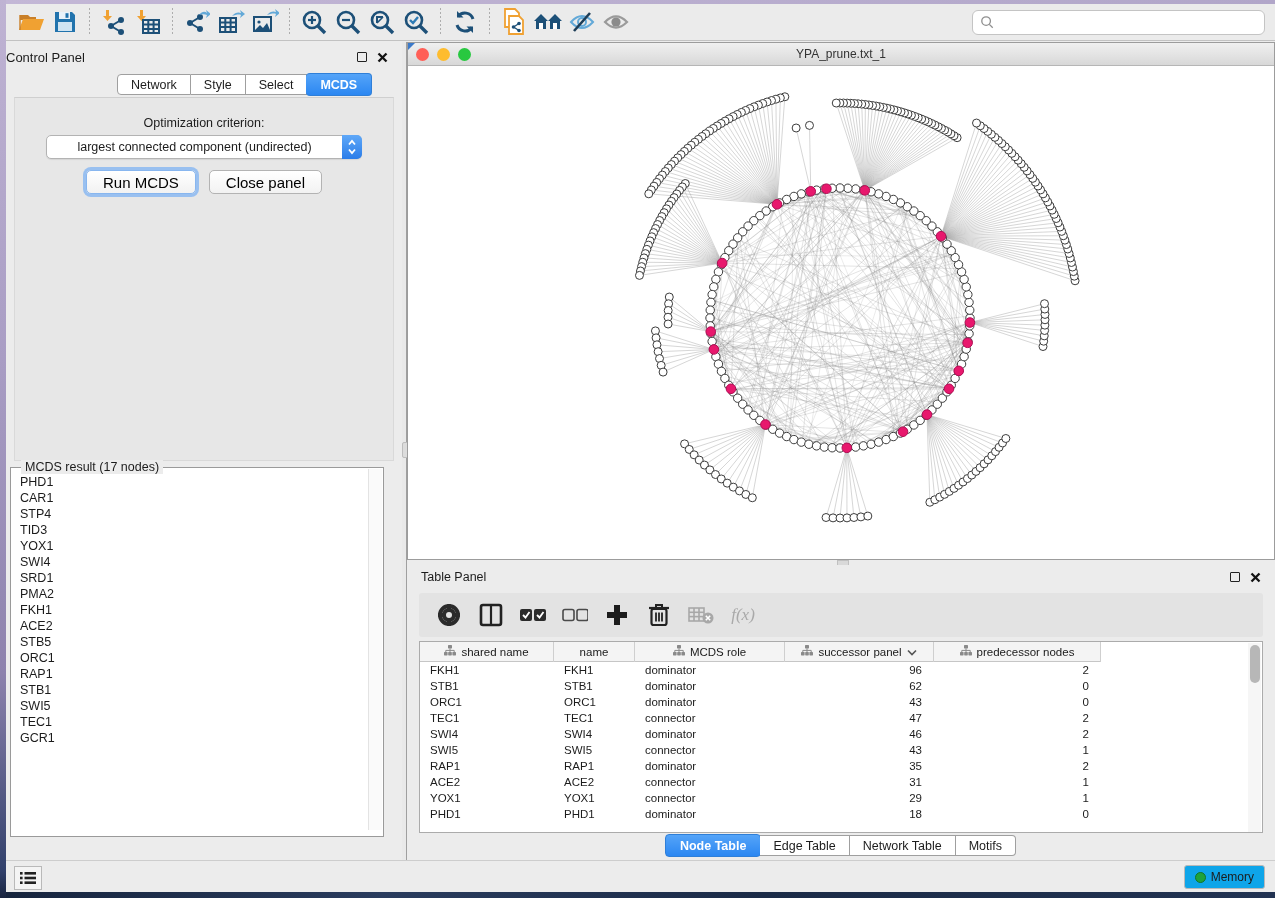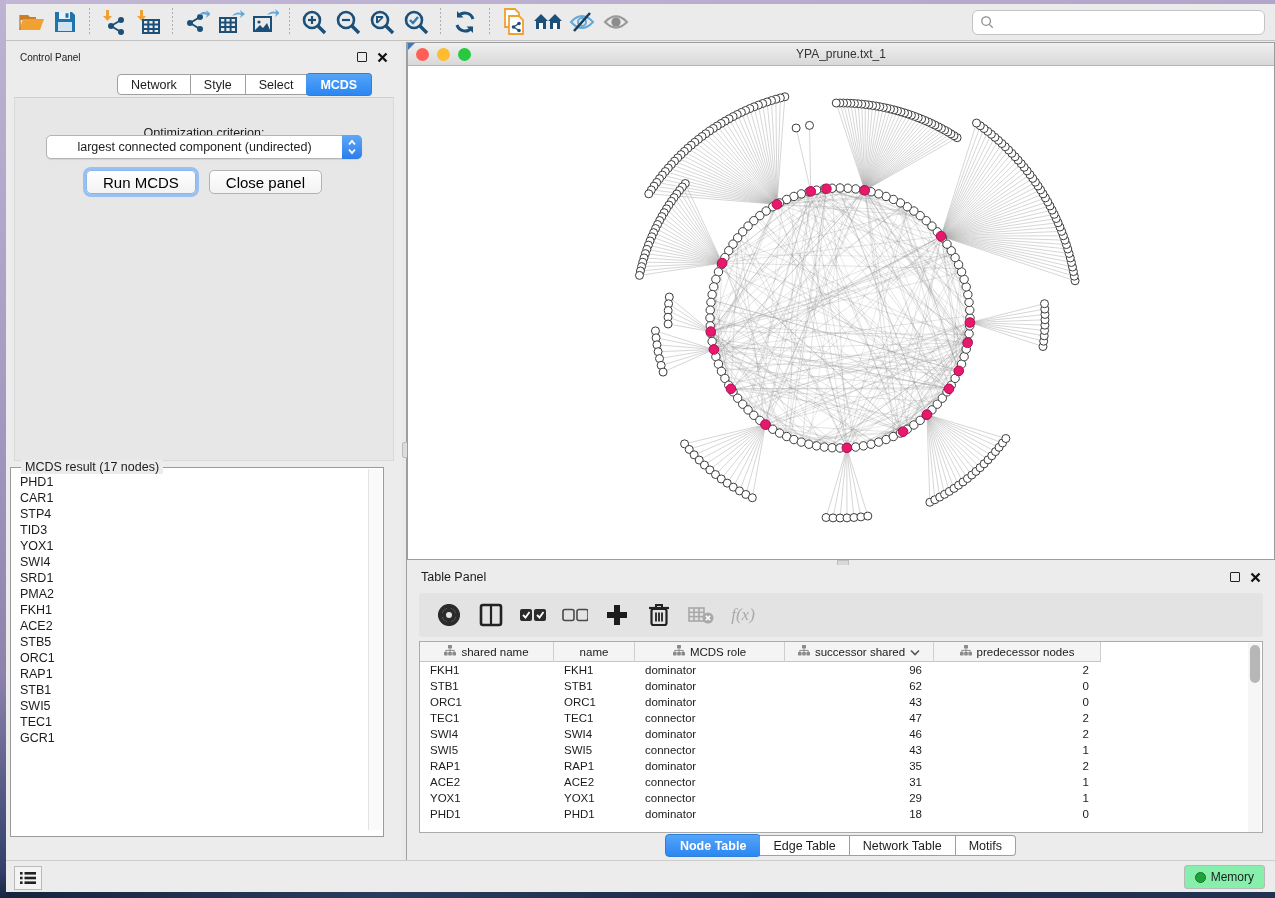--- a/index.html
+++ b/index.html
@@ -23,36 +23,36 @@
     border-radius:4px; flex:0 0 auto; }
   .tb-sep { width:1px; height:28px; margin:0 7px;
     background:repeating-linear-gradient(180deg,#adadad 0 2px,transparent 2px 4px); flex:0 0 auto; }
   #search-box { position:absolute; right:10px; top:6px; width:293px; height:25px; background:#fff;
     border:1px solid #c4c4c4; border-radius:6px; display:flex; align-items:center; padding-left:7px; }
   #search-box input { border:none; outline:none; flex:1; font-size:12px; background:transparent; padding-left:5px;}
 
   
   #control-panel { left:6px; top:42px; width:396px; height:818px; background:#ececec; }
   #cp-titlebar { left:6px; top:46px; width:396px; height:22px; display:flex; align-items:center; }
-  #cp-titlebar .pt { margin-left:14px; font-size:10px; }
+  #cp-titlebar .pt { font-size:13px; }
   .panel-btns { margin-left:auto; display:flex; gap:10px; align-items:center; margin-right:14px; }
   .float-ico { width:10px; height:10px; border:1.7px solid #222; border-radius:1px; display:inline-block; }
 
   .seg-tabs { display:flex; }
   .seg { border:1px solid #9f9f9f; border-left:none; background:#fff; padding:2px 13px;
     font-size:12.5px; height:21px; display:flex; align-items:center; }
   .seg:first-child { border-left:1px solid #9f9f9f; border-radius:4px 0 0 4px; }
   .seg:last-child { border-radius:0 4px 4px 0; }
   .seg.active { background:linear-gradient(180deg,#55a4f8,#2b87f2); color:#fff; border-color:#2f7fd8;
     border-radius:4px; margin:-1px; padding:2px 14px; height:23px; font-weight:bold; }
   #cp-tabs { left:82px; top:74px;padding-left:35px; }
 
   #cp-inner { left:14px; top:97px; width:380px; height:364px; background:#e7e7e7;
     border:1px solid #d9d9d9; border-top-color:#cfcfcf; }
-  #opt-label { width:100%; text-align:center; margin-top:28px; font-size:12.5px; }
+  #opt-label { width:100%; text-align:center; margin-top:18px; font-size:12.5px; }
   #criterion-select { position:absolute; left:31px; top:37px; width:316px; height:24px; background:#fff;
     border:1px solid #b3b3b3; border-radius:5px; display:flex; align-items:center;
     box-shadow:0 1px 1px rgba(0,0,0,.08); }
   #criterion-select .val { flex:1; text-align:center; font-size:12.5px; }
   #criterion-select .stepper { width:20px; height:24px; margin-right:-1px;
     background:linear-gradient(180deg,#5fa8f8,#2b7de9); border-radius:0 5px 5px 0;
     display:flex; flex-direction:column; align-items:center; justify-content:center; gap:1px; }
   .btn-row { position:absolute; left:0; top:72px; width:100%; display:flex; justify-content:center; gap:13px; }
   .mac-btn { background:linear-gradient(180deg,#ffffff,#f2f2f2); border:1px solid #b3b3b3;
     border-radius:5px; padding:3px 16px; font-size:15px; height:24px; }
@@ -110,21 +110,21 @@
     background:#b7b7b7; border-radius:5px; }
 
   #tp-tabs { position:absolute; left:0; top:270px; width:100%; display:flex; justify-content:center; }
   #tp-tabs .seg { font-size:12.5px; }
 
   
   #status-bar { left:6px; top:860px; width:1269px; height:32px; background:#ececec;
     border-top:1px solid #cdcdcd; }
   #list-btn { position:absolute; left:8px; top:5px; width:28px; height:24px; background:#f4f4f4;
     border:1px solid #b9b9b9; display:flex; align-items:center; justify-content:center; }
-  #memory-btn { position:absolute; right:10px; top:4px; height:24px; background:#86efac;
+  #memory-btn { position:absolute; right:10px; top:4px; height:24px; background:#0ea5e9;
     border:1px solid #b9b9b9; border-radius:3px; display:flex; align-items:center; gap:5px; padding:0 10px;
     font-size:12px; }
   #memory-dot { width:11px; height:11px; border-radius:50%; background:#1ea33b; border:1px solid #127428; }
 </style>
 </head>
 <body>
 
 <div class="abs" id="desktop-top"></div>
 <div class="abs" id="desktop-bottom"></div>
 
@@ -1301,21 +1301,21 @@
         <div class="th">
           <span><svg width="12" height="12" viewBox="0 0 12 12">
               <g fill="#8a8a8a">
                 <rect x="4" y="0" width="4" height="3.4" rx="0.6"></rect>
                 <rect x="0" y="7" width="3.6" height="3.4" rx="0.6"></rect>
                 <rect x="4.2" y="7" width="3.6" height="3.4" rx="0.6"></rect>
                 <rect x="8.4" y="7" width="3.6" height="3.4" rx="0.6"></rect>
               </g>
               <path d="M6 3.4v2M1.8 7V5.4h8.4V7M6 5.4V7" stroke="#8a8a8a" stroke-width="1" fill="none"></path>
             </svg></span>
-          <span>successor shared</span>
+          <span>successor panel</span>
           <span><svg width="10" height="7" viewBox="0 0 10 7">
               <polyline points="1,1.5 5,5.5 9,1.5" fill="none" stroke="#555" stroke-width="1.6"></polyline>
             </svg></span>
         </div>
         <div class="th">
           <span><svg width="12" height="12" viewBox="0 0 12 12">
               <g fill="#8a8a8a">
                 <rect x="4" y="0" width="4" height="3.4" rx="0.6"></rect>
                 <rect x="0" y="7" width="3.6" height="3.4" rx="0.6"></rect>
                 <rect x="4.2" y="7" width="3.6" height="3.4" rx="0.6"></rect>

